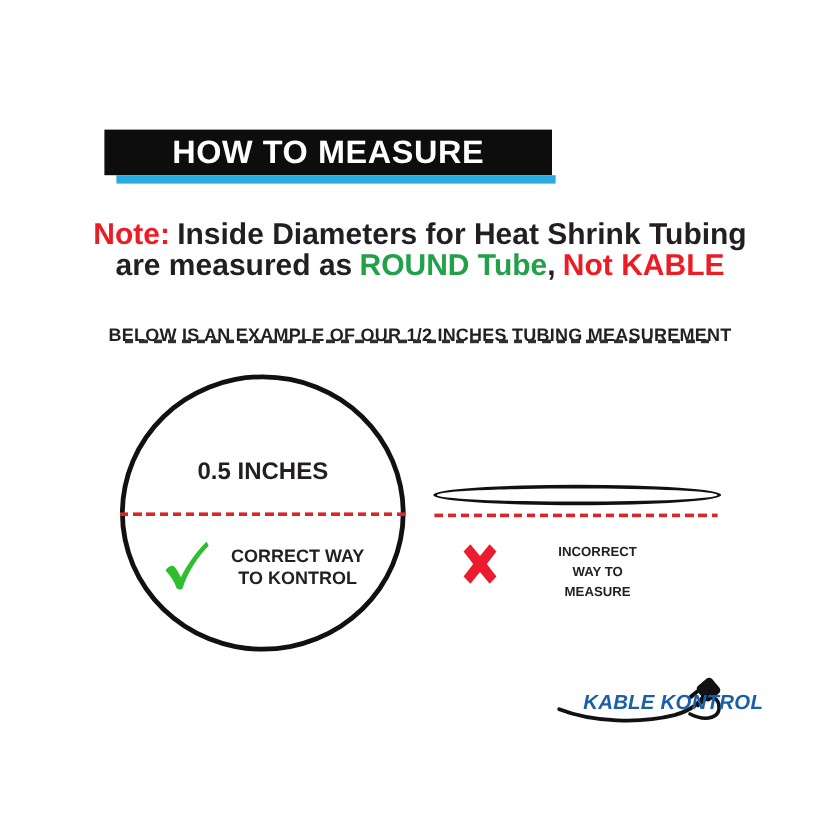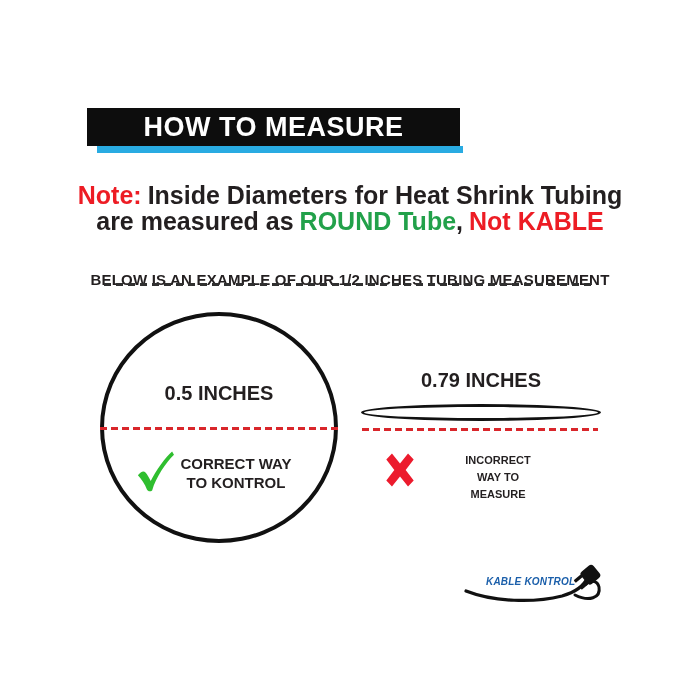--- a/index.html
+++ b/index.html
@@ -60,21 +60,21 @@
   .circle-label {
     left: 100px; top: 382px; width: 238px;
     text-align: center; font-weight: bold; font-size: 20px;
   }
   .dash-red-left {
     left: 100px; top: 427px; width: 238px; height: 3px;
     background: repeating-linear-gradient(90deg, var(--dash-red, #d9262b) 0 7px, transparent 7px 11px);
   }
   .check-icon { left: 136px; top: 448px; width: 38px; height: 45px; }
   .correct-caption {
-    left: 176px; top: 454px; width: 120px;
+    left: 188px; top: 454px; width: 120px;
     text-align: center; font-weight: bold; font-size: 15px; line-height: 19px;
   }
 
   
   .flat-label {
     left: 361px; top: 369px; width: 240px;
     text-align: center; font-weight: bold; font-size: 20px;
   }
   .ellipse {
     left: 361px; top: 404px; width: 234px; height: 11px;
@@ -89,21 +89,21 @@
   .incorrect-caption {
     left: 441px; top: 452px; width: 114px;
     text-align: center; font-weight: bold; font-size: 11px; line-height: 17px;
   }
 
   
   .logo { left: 462px; top: 558px; width: 150px; height: 46px; }
   .logo-swoosh { position: absolute; left: 0; top: 0; width: 150px; height: 46px; }
   .logo-text {
     position: absolute; left: 24px; top: 18px;
-    font-weight: bold; font-style: italic; font-size: 10px; letter-spacing: 0.2px;
+    font-weight: bold; font-style: italic; font-size: 17px; letter-spacing: 0.2px;
     color: var(--logo-blue, #1b5faa); white-space: nowrap;
   }
 </style>
 </head>
 <body>
 
 <div class="canvas">
 
   <div class="abs banner">
     <span class="banner-title">HOW TO MEASURE</span>
@@ -122,21 +122,20 @@
   <div class="abs circle-label">0.5 INCHES</div>
   <div class="abs dash-red-left"></div>
   <svg class="abs check-icon" viewBox="0 0 40 46" aria-hidden="true">
     <path d="M2 28 C5 24 8 23 10 25 C12 27 14 31 15.5 34 C21 23 31 9 38 3 L40 6.5 C32 14 21 30 17 44 C15 45.5 12.5 45 11.5 43 C9.5 37 5.5 32 2 28 Z" fill="var(--check-green, #2fbe2f)"></path>
   </svg>
   <div class="abs correct-caption">
     <div>CORRECT WAY</div>
     <div>TO KONTROL</div>
   </div>
 
-  <div class="abs flat-label">0.79 INCHES</div>
   <div class="abs ellipse"></div>
   <div class="abs dash-red-right"></div>
   <svg class="abs x-icon" viewBox="0 0 36 40" aria-hidden="true">
     <path d="M3.5 9 L9.5 2.5 L18 13 L26.5 2.5 L32.5 9 L24 20 L32.5 31 L26.5 37.5 L18 27 L9.5 37.5 L3.5 31 L12 20 Z" fill="var(--x-red, #ec1b2d)"></path>
   </svg>
   <div class="abs incorrect-caption">
     <div>INCORRECT</div>
     <div>WAY TO</div>
     <div>MEASURE</div>
   </div>

